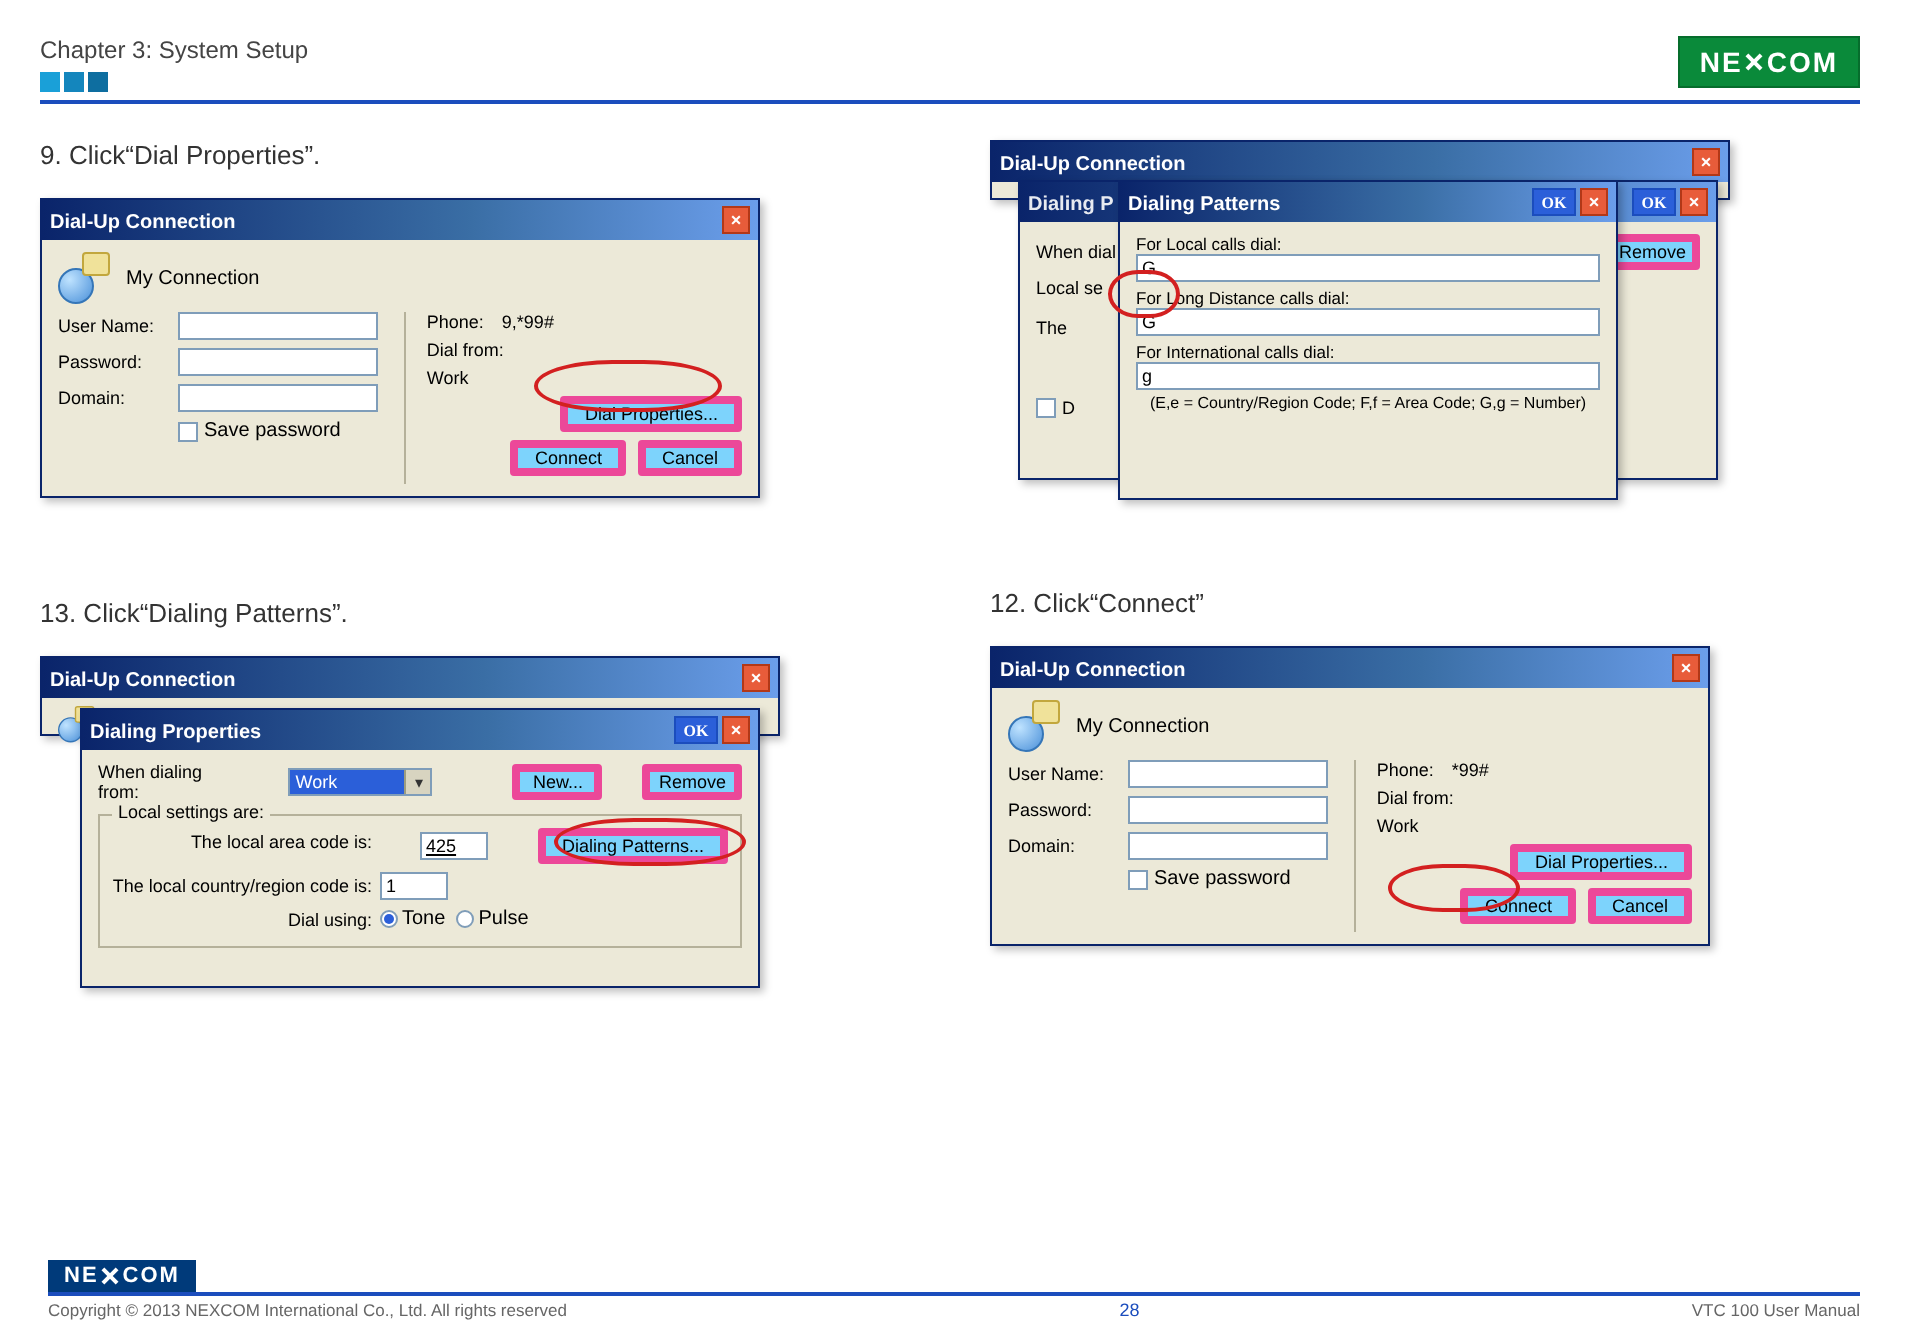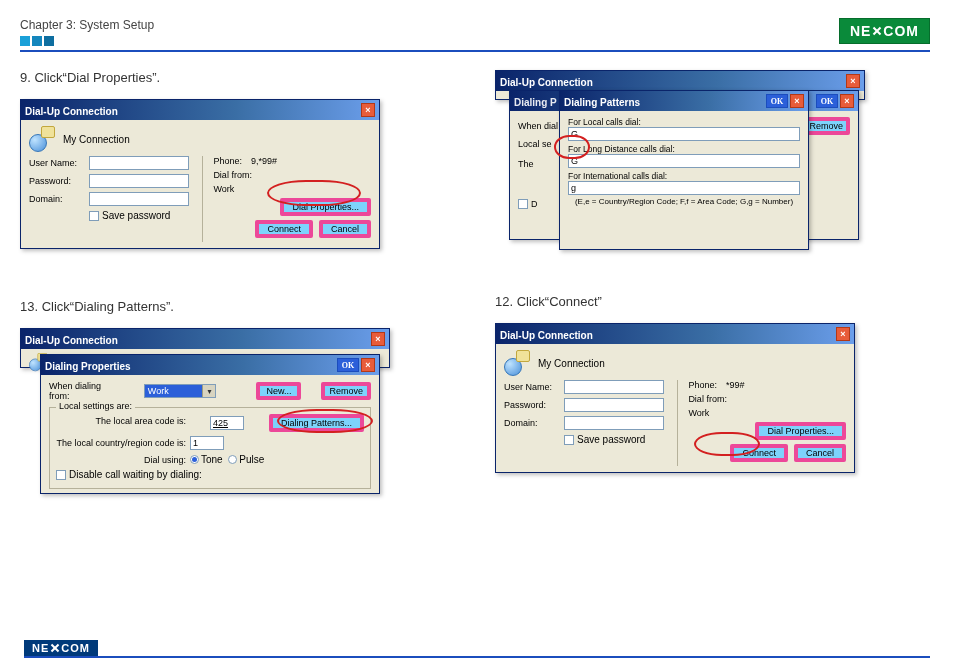--- a/index.html
+++ b/index.html
@@ -336,24 +336,20 @@
               <div class="row">
                 <span class="lblw" style="width:130px;text-align:right;">The local country/region code is:</span>
                 <input class="inp" style="width: 34px;" value="1">
               </div>
               <div class="row">
                 <span class="lblw" style="width:130px;text-align:right;">Dial using:</span>
                 <span class="radio sel"></span><span>Tone</span>
                 &nbsp;&nbsp;
                 <span class="radio"></span><span>Pulse</span>
               </div>
-              <div class="row">
-                <span class="check"></span>
-                <span>Disable call waiting by dialing:</span>
-              </div>
             </div>
           </div>
           <div class="red-oval" style="left:236px; top:54px; width:96px; height:24px;"></div>
         </div>
       </div>
     </div>
 
     <div class="col">
 
       <div class="shot" style="height:194px;">
@@ -476,13 +472,18 @@
   </div>
 </div>
 
 <div class="footer">
   <div class="footer-logo">
     <span>NE</span>
       <span class="logo-x"></span>
       <span>COM</span>
   </div>
   <div class="footer-hr"></div>
+  <div class="footer-row">
+    <span>Copyright © 2013 NEXCOM International Co., Ltd. All rights reserved</span>
+    <span class="page-num">28</span>
+    <span>VTC 100 User Manual</span>
+  </div>
 </div>
 
 </body></html>

